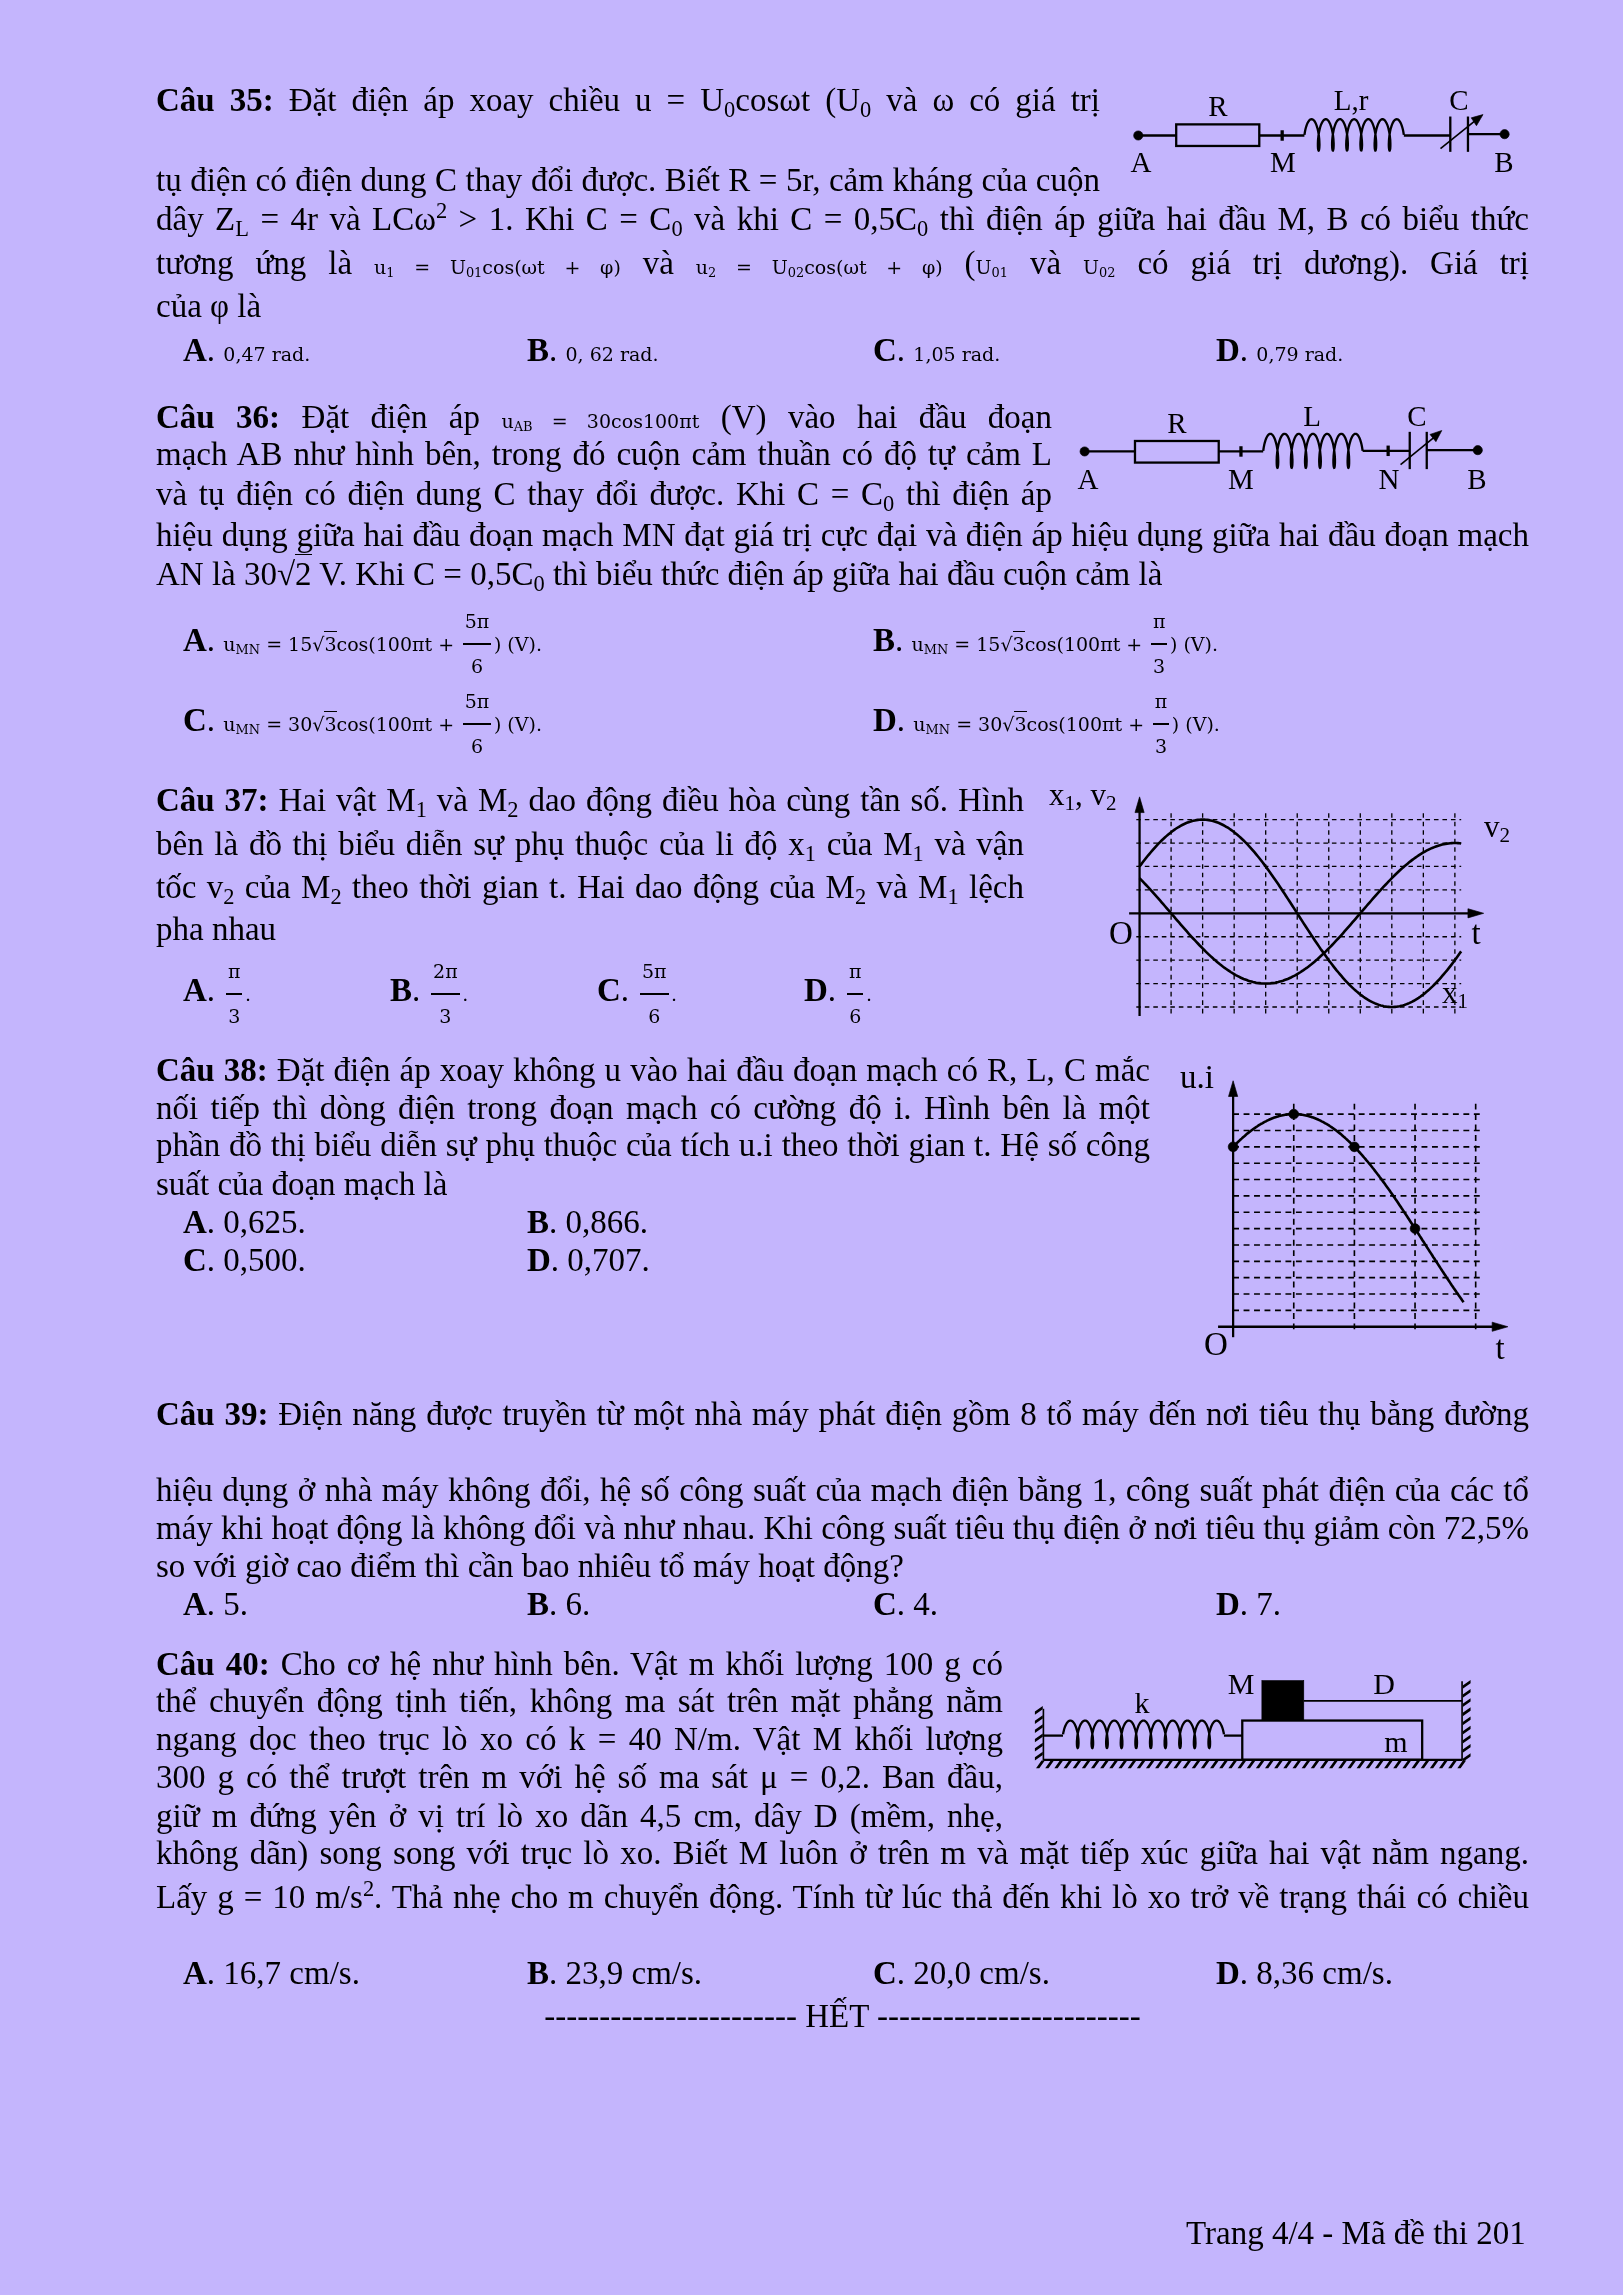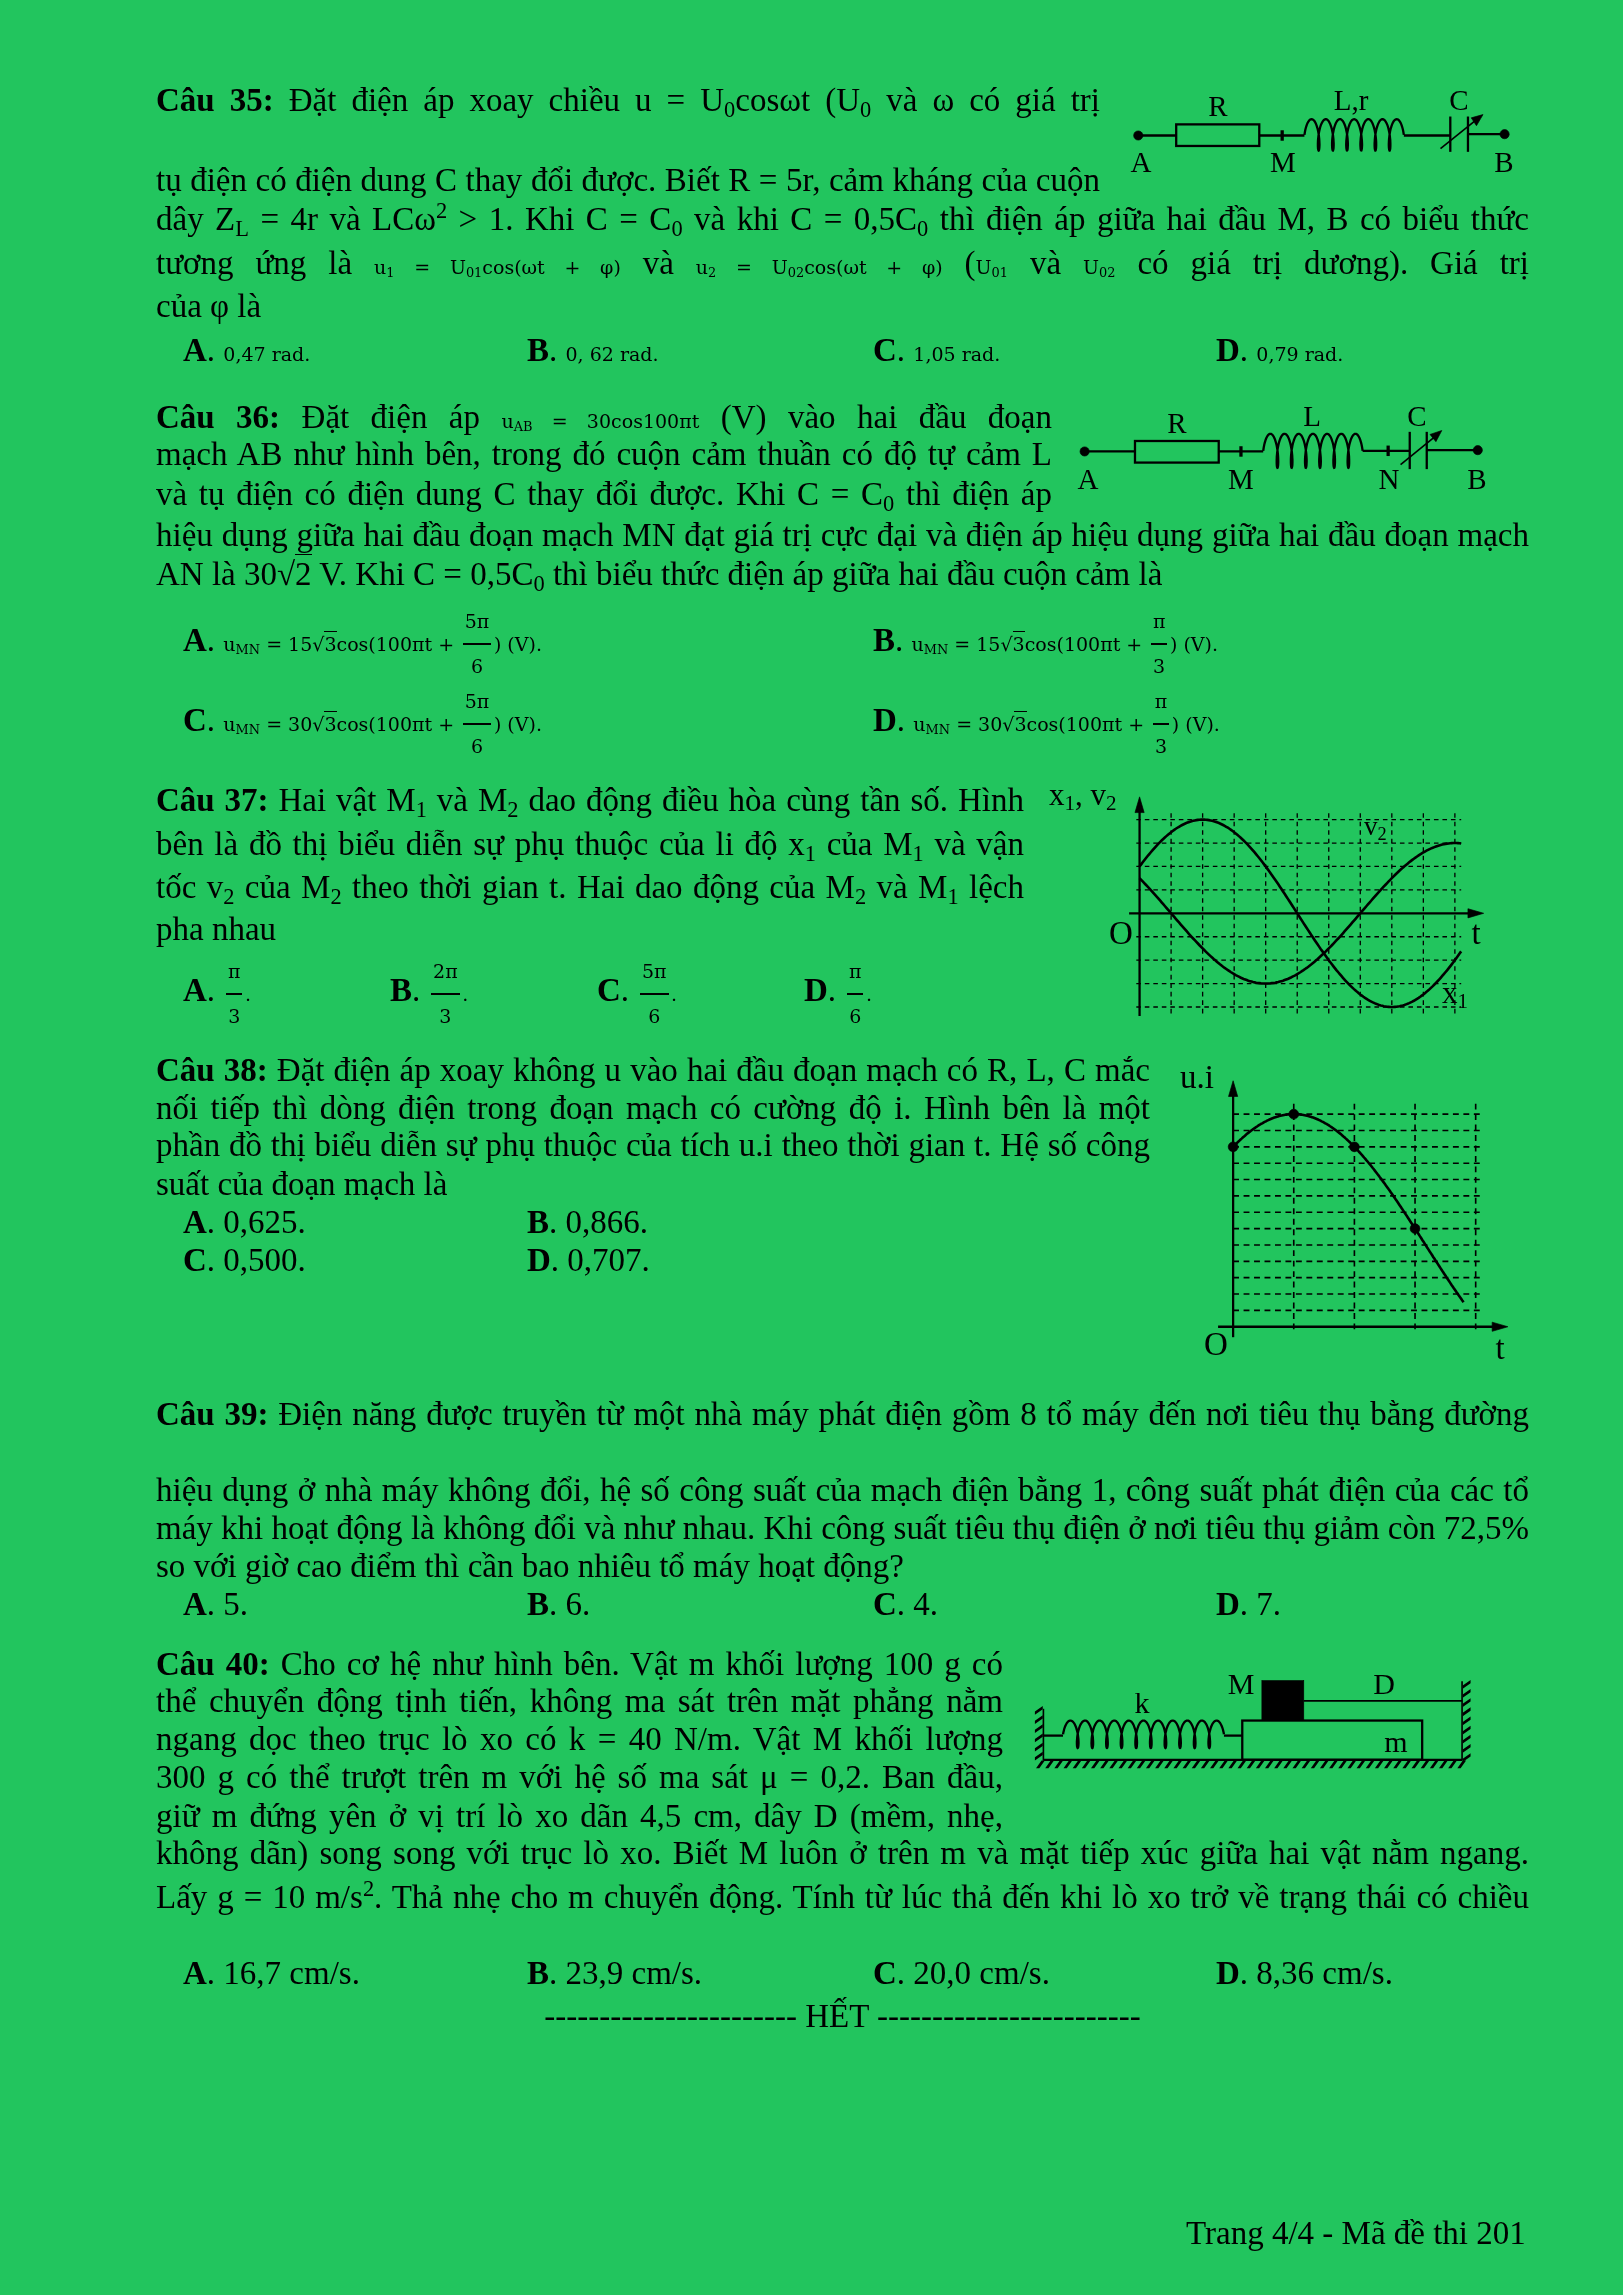--- a/index.html
+++ b/index.html
@@ -1,16 +1,16 @@
 <!DOCTYPE html>
 <html style="font-size:10.5px"><head>
 <meta charset="utf-8">
 <style>
   html,body{margin:0;padding:0;background:#fff;}
-  #page{position:relative;width:1623px;height:2295px;background:#22c55e;overflow:hidden;
+  #page{position:relative;width:1623px;height:2295px;background:#c4b5fd;overflow:hidden;
         font-family:"Liberation Serif","DejaVu Serif",serif;color:#000;}
   .ln{position:absolute;left:156px;font-size:33px;line-height:37px;white-space:nowrap;}
   .j{text-align:justify;text-align-last:justify;}
   .opt{position:absolute;font-size:33px;line-height:37px;white-space:nowrap;}
   .math{font-family:"DejaVu Serif",serif;font-size:19px;}
   sub,sup{font-size:0.68em;line-height:0;}
   sub{vertical-align:-0.25em;}
   sup{vertical-align:0.55em;}
   .frac{display:inline-block;vertical-align:-21.6px;text-align:center;line-height:35px;margin:-33px 2.6px;}
   .frac .num,.frac .den{display:block;padding:0 2px;}
@@ -196,21 +196,21 @@
 <div class="ln j" style="top:869px;width:868px"><span>tốc v<sub>2</sub> của M<sub>2</sub> theo thời gian t. Hai dao động của M<sub>2</sub> và M<sub>1</sub> lệch</span></div>
 <div class="ln" style="top:911px"><span>pha nhau</span></div>
 <div class="opt" style="left:183px;top:972px"><b>A</b><span>.</span> <span><span class="math"><span class="frac"><span class="num">π</span><span class="bar"></span><span class="den">3</span></span>.</span></span></div>
 <div class="opt" style="left:390px;top:972px"><b>B</b><span>.</span> <span><span class="math"><span class="frac"><span class="num">2π</span><span class="bar"></span><span class="den">3</span></span>.</span></span></div>
 <div class="opt" style="left:597px;top:972px"><b>C</b><span>.</span> <span><span class="math"><span class="frac"><span class="num">5π</span><span class="bar"></span><span class="den">6</span></span>.</span></span></div>
 <div class="opt" style="left:804px;top:972px"><b>D</b><span>.</span> <span><span class="math"><span class="frac"><span class="num">π</span><span class="bar"></span><span class="den">6</span></span>.</span></span></div>
 
 <div class="lbl left" style="left:1049px;top:779px;font-size:31px;line-height:31px">x<sub>1</sub>, v<sub>2</sub></div>
 <div class="lbl c50" style="left:1121px;top:917px">O</div>
 <div class="lbl c50" style="left:1476px;top:917px">t</div>
-<div class="lbl left" style="left:1364px;top:811px;font-size:27px;line-height:31px">v<sub>2</sub></div>
+<div class="lbl left" style="left:1484px;top:811px;font-size:31px;line-height:31px">v<sub>2</sub></div>
 <div class="lbl left" style="left:1442px;top:977px;font-size:31px;line-height:31px">x<sub>1</sub></div>
 
 <div class="ln j" style="top:1052px;width:994px"><b>Câu 38:</b> <span>Đặt điện áp xoay không u vào hai đầu đoạn mạch có R, L, C mắc</span></div>
 <div class="ln j" style="top:1090px;width:994px"><span>nối tiếp thì dòng điện trong đoạn mạch có cường độ i. Hình bên là một</span></div>
 <div class="ln j" style="top:1127px;width:994px"><span>phần đồ thị biểu diễn sự phụ thuộc của tích u.i theo thời gian t. Hệ số công</span></div>
 <div class="ln" style="top:1166px"><span>suất của đoạn mạch là</span></div>
 <div class="opt" style="left:183px;top:1204px"><b>A</b><span>.</span> <span>0,625.</span></div>
 <div class="opt" style="left:527px;top:1204px"><b>B</b><span>.</span> <span>0,866.</span></div>
 <div class="opt" style="left:183px;top:1242px"><b>C</b><span>.</span> <span>0,500.</span></div>
 <div class="opt" style="left:527px;top:1242px"><b>D</b><span>.</span> <span>0,707.</span></div>

